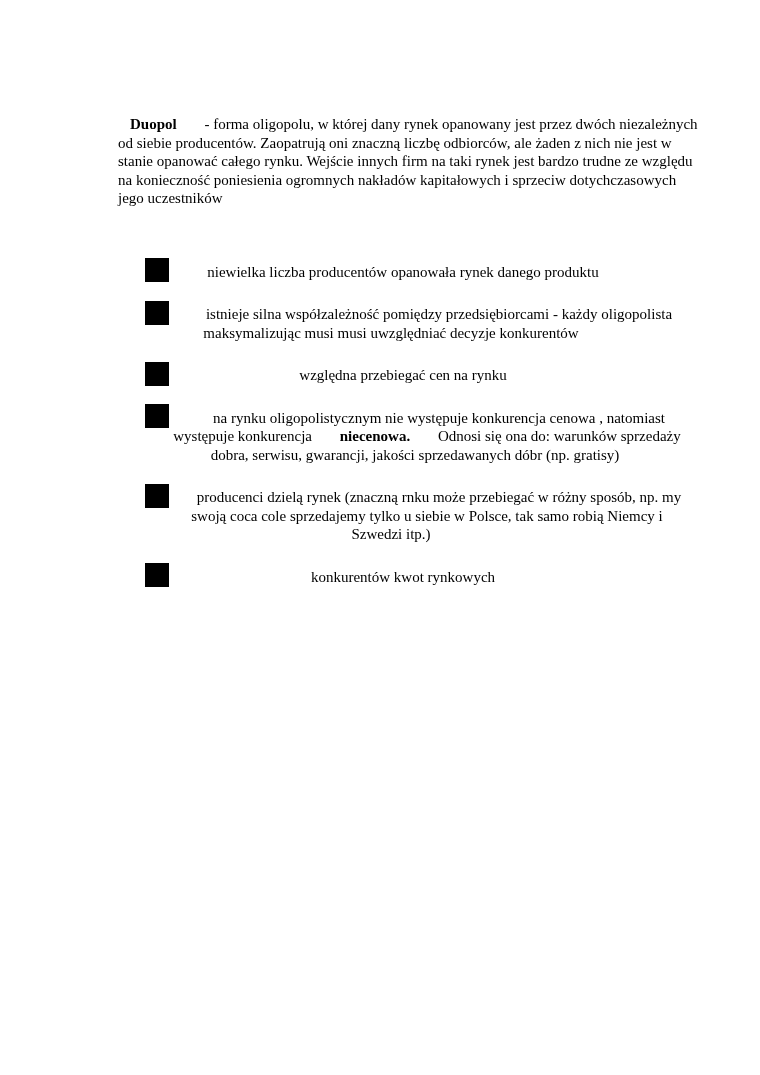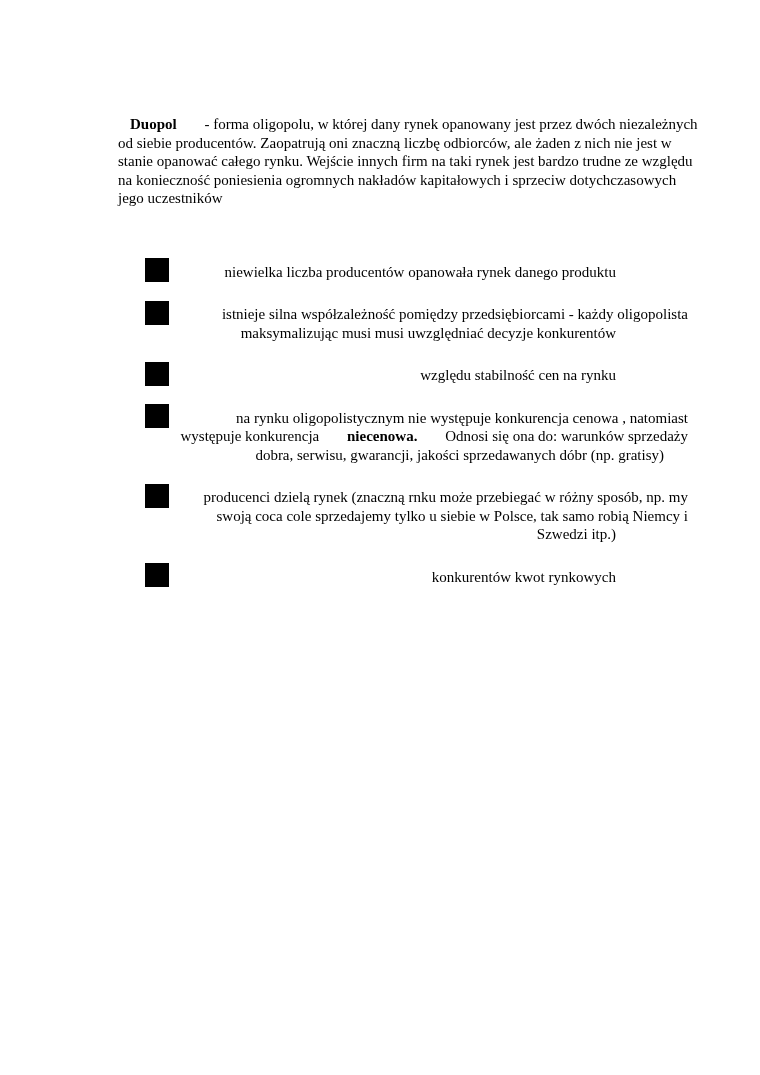--- a/index.html
+++ b/index.html
@@ -31,21 +31,21 @@
   .bullet-list {
     list-style: none;
     margin-top: 19px;
     max-width: 630px;
   }
   .bullet-item {
     position: relative;
     padding-left: 48px;
     font-size: 15px;
     line-height: 18.5px;
-    text-align: right;
+    text-align: center;
   }
   .bullet-marker {
     position: absolute;
     left: 27px;
     top: 7.5px;
     width: 4px;
     height: 4px;
     background: #000000;
   }
 </style>
@@ -64,21 +64,21 @@
         <span><span>niewielka liczba producentów opanowała rynek danego produktu</span><span class="b"></span><span></span></span>
       </li>
 
       <li class="bullet-item">
         <span class="bullet-marker"></span>
         <span><span>istnieje silna współzależność pomiędzy przedsiębiorcami - każdy oligopolista maksymalizując musi musi uwzględniać decyzje konkurentów</span><span class="b"></span><span></span></span>
       </li>
 
       <li class="bullet-item">
         <span class="bullet-marker"></span>
-        <span><span>względu stabilność cen na rynku</span><span class="b"></span><span></span></span>
+        <span><span>względna przebiegać cen na rynku</span><span class="b"></span><span></span></span>
       </li>
 
       <li class="bullet-item">
         <span class="bullet-marker"></span>
         <span><span>na rynku oligopolistycznym nie występuje konkurencja cenowa , natomiast występuje konkurencja </span><span class="b">niecenowa.</span><span> Odnosi się ona do: warunków sprzedaży dobra, serwisu, gwarancji, jakości sprzedawanych dóbr (np. gratisy)</span></span>
       </li>
 
       <li class="bullet-item">
         <span class="bullet-marker"></span>
         <span><span>producenci dzielą rynek (znaczną rnku może przebiegać w różny sposób, np. my swoją coca cole sprzedajemy tylko u siebie w Polsce, tak samo robią Niemcy i Szwedzi itp.)</span><span class="b"></span><span></span></span>

